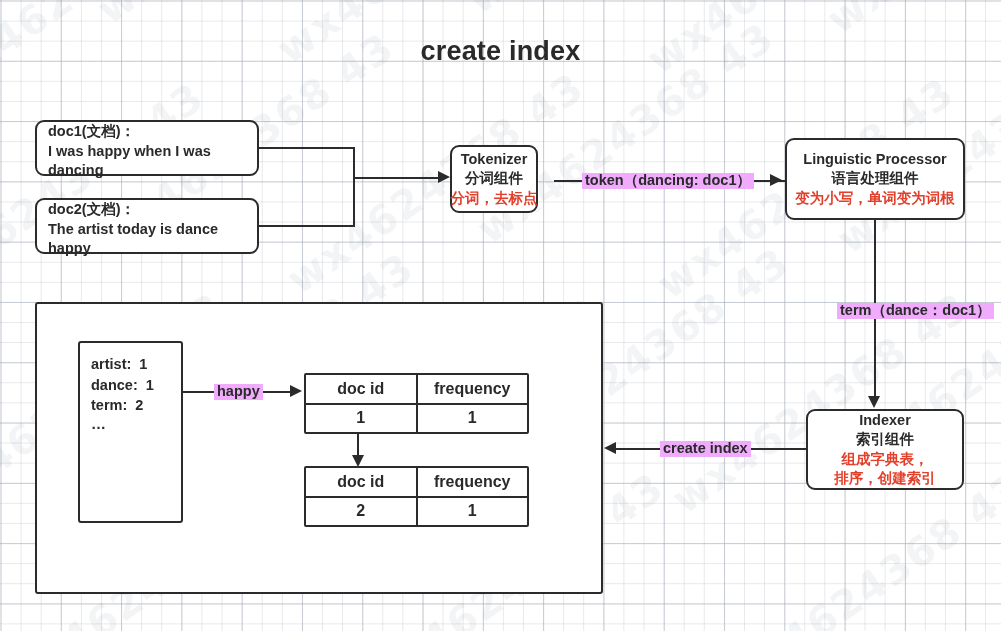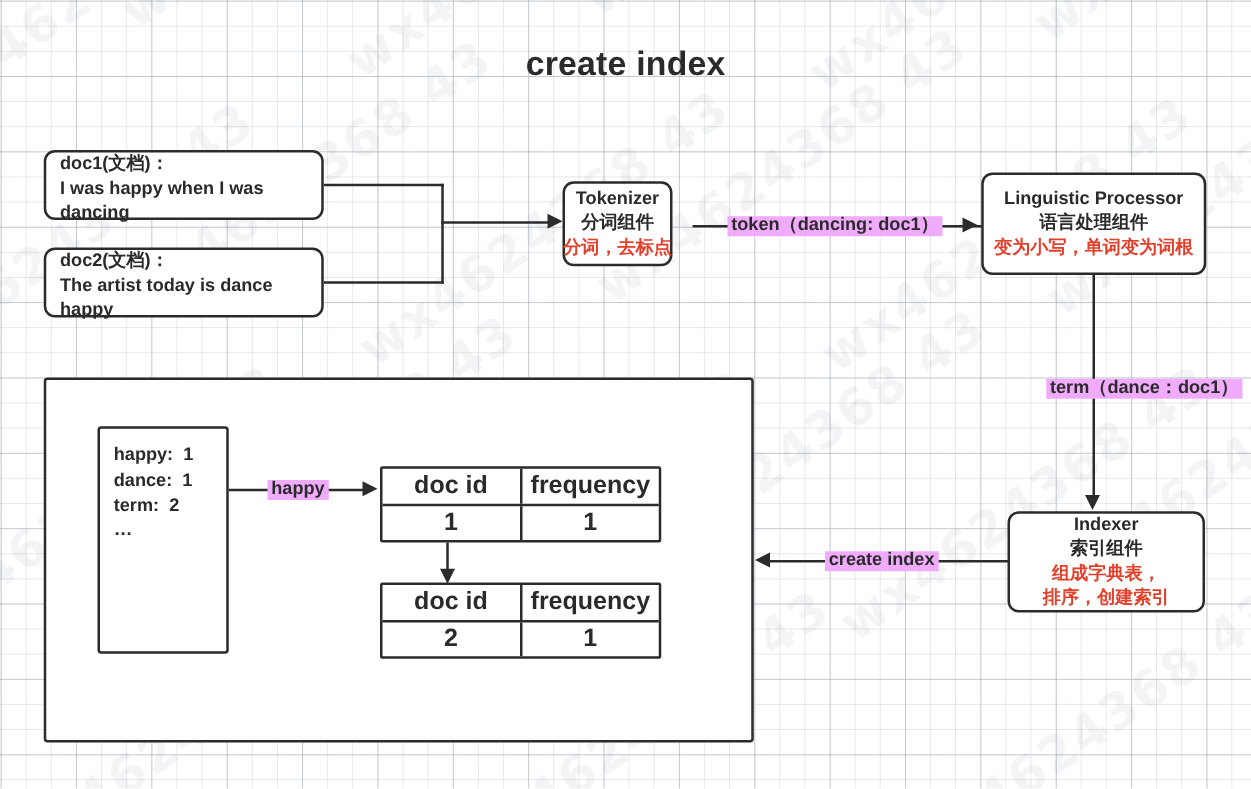--- a/index.html
+++ b/index.html
@@ -146,21 +146,21 @@
     display: flex;
     flex: 1 1 0;
   }
   .pt-row.header { border-bottom: 2.2px solid #2b2b2b; }
   .pt-cell {
     flex: 1 1 0;
     display: flex;
     align-items: center;
     justify-content: center;
     color: #2a2a2a;
-    font-size: 20px;
+    font-size: 16px;
     font-weight: 700;
     white-space: nowrap;
   }
   .pt-cell.left { border-right: 2.6px solid #2b2b2b; }
   
   .hline, .vline {
     position: absolute;
     background: #2b2b2b;
     z-index: 5;
   }
@@ -302,21 +302,21 @@
 
   <div class="hline" style="left:615px; top:448px; width:192px;"></div>
   <div class="arrow left" style="left:604px; top:442px;"></div>
   <div class="edge-label" style="left:660px; top:441px;">create index</div>
 
   <div id="index-container" style="left:35px; top:302px; width:568px; height:292px;"></div>
 
   <div class="node sharp" id="dict-box" style="left:78px; top:341px; width:105px; height:182px;">
     <div class="node-inner">
       <div class="dict-line">
-        <span class="k">happy:</span>
+        <span class="k">artist:</span>
         &nbsp;<span>1</span>
       </div>
       <div class="dict-line">
         <span class="k">dance:</span>
         &nbsp;<span>1</span>
       </div>
       <div class="dict-line">
         <span class="k">term:</span>
         &nbsp;<span>2</span>
       </div>

